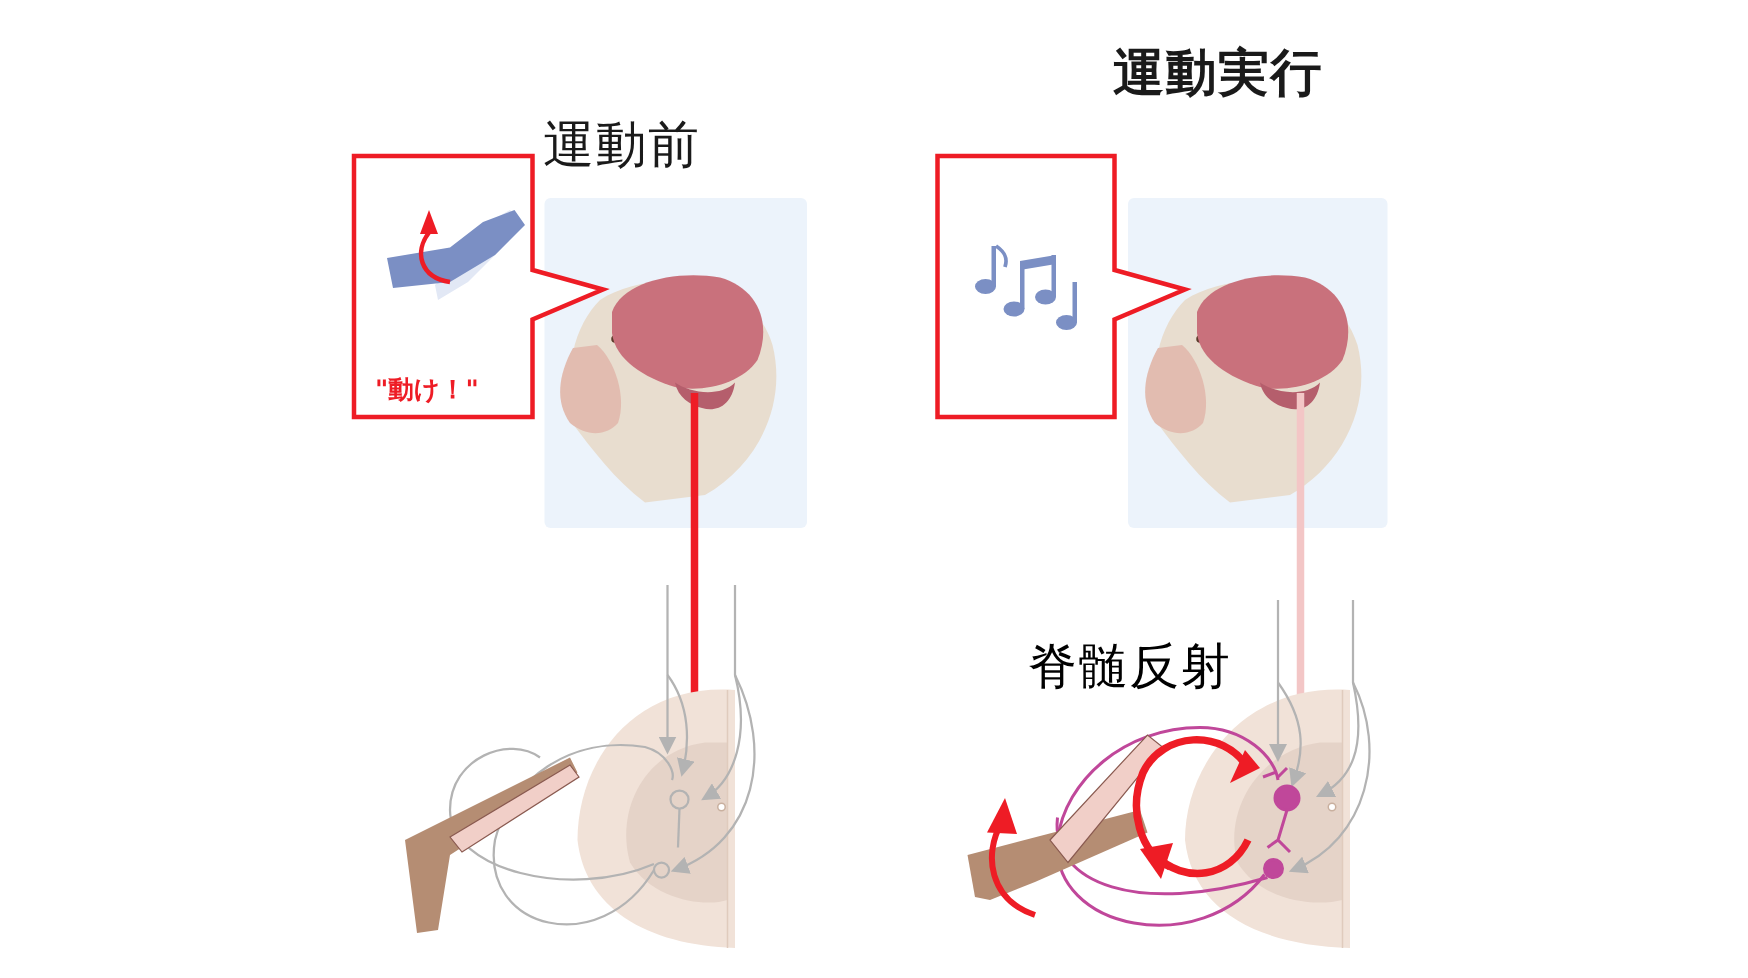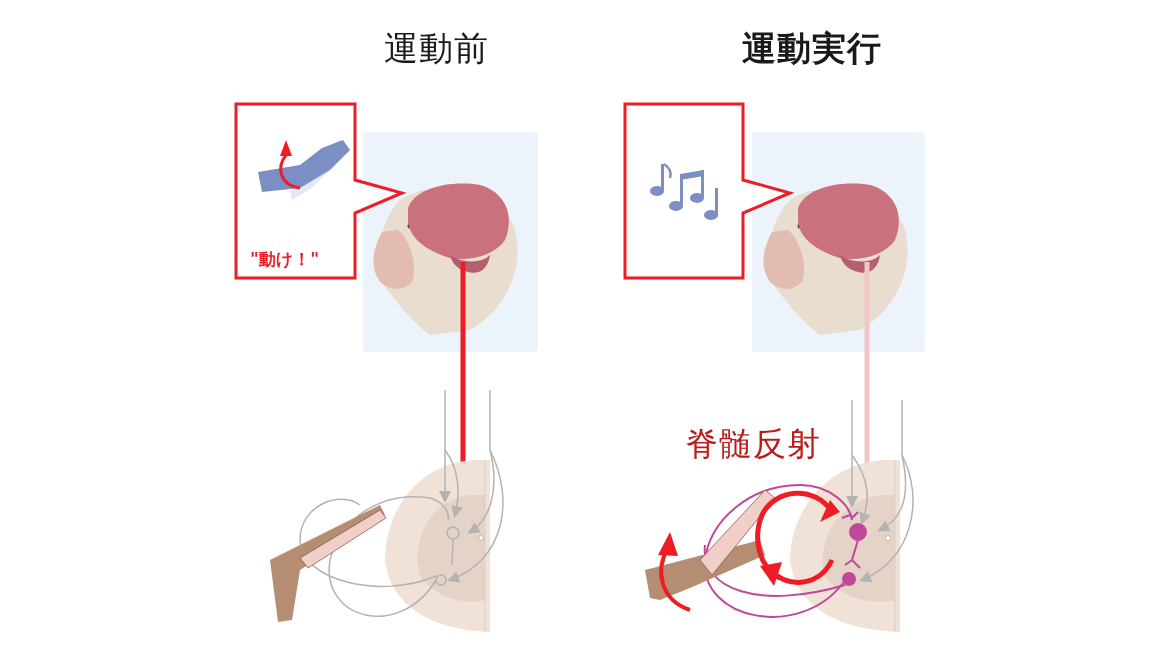--- a/index.html
+++ b/index.html
@@ -1,26 +1,26 @@
 <!DOCTYPE html>
 <html><head>
 <meta charset="utf-8">
 <style>
   html, body { margin:0; padding:0; background:#ffffff; }
   body { width:1165px; height:652px; position:relative; overflow:hidden;
          font-family: "DejaVu Sans", "Liberation Sans", sans-serif; }
   .title { position:absolute; top:26px; font-size:34px; color:#1a1a1a; letter-spacing:1px; }
   .quote { position:absolute; color:#ee1c25; font-size:17px; font-weight:bold; }
-  .reflex { position:absolute; color:#b91c1c; font-size:33px; letter-spacing:1px; }
+  .reflex { position:absolute; color:#000000; font-size:33px; letter-spacing:1px; }
   svg { position:absolute; left:0; top:0; }
 </style>
 </head>
 <body>
 
-<div class="title" style="left:384px;">運動前</div>
+<div class="title" style="left:362px;margin-top:48px;">運動前</div>
 <div class="title" style="left:742px;font-weight:bold;">運動実行</div>
 
 <svg width="1165" height="652" viewBox="0 0 1165 652">
   <defs>
     <marker id="arrGrey" markerWidth="8" markerHeight="8" refX="6" refY="4" orient="auto">
       <path d="M0,0 L8,4 L0,8 Z" fill="#b3b3b3"></path>
     </marker>
   </defs>
 
   <g>

